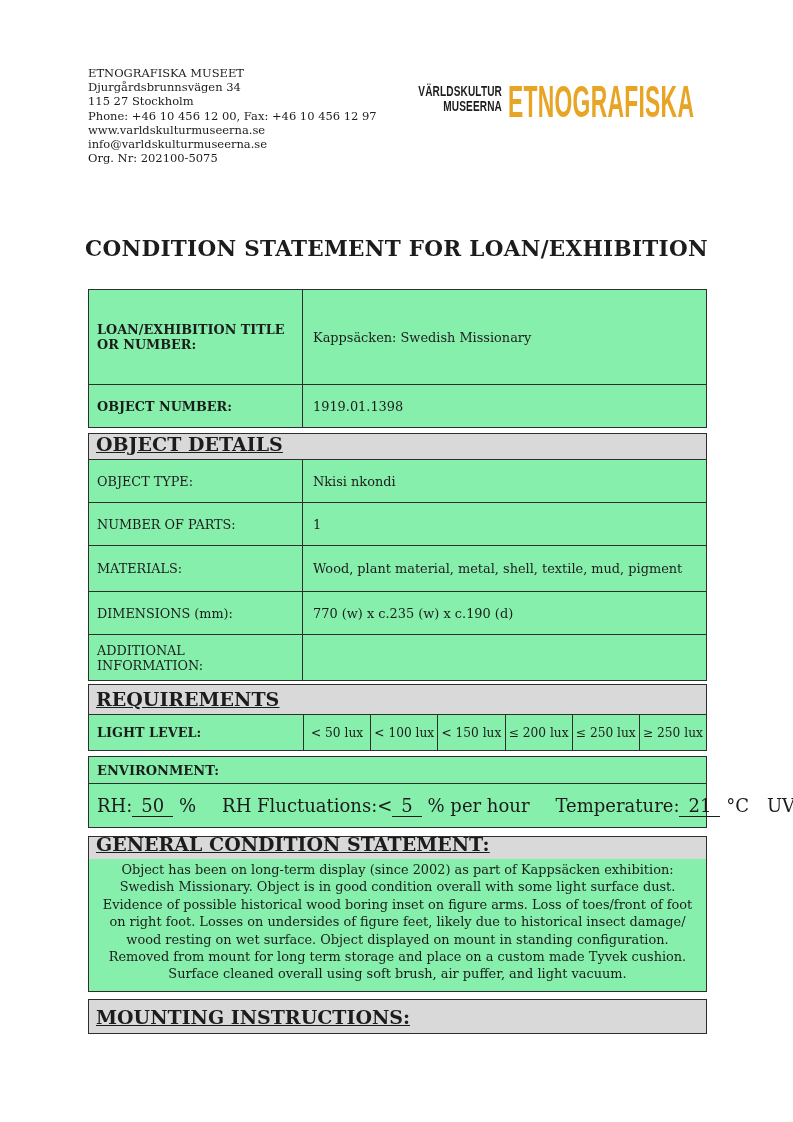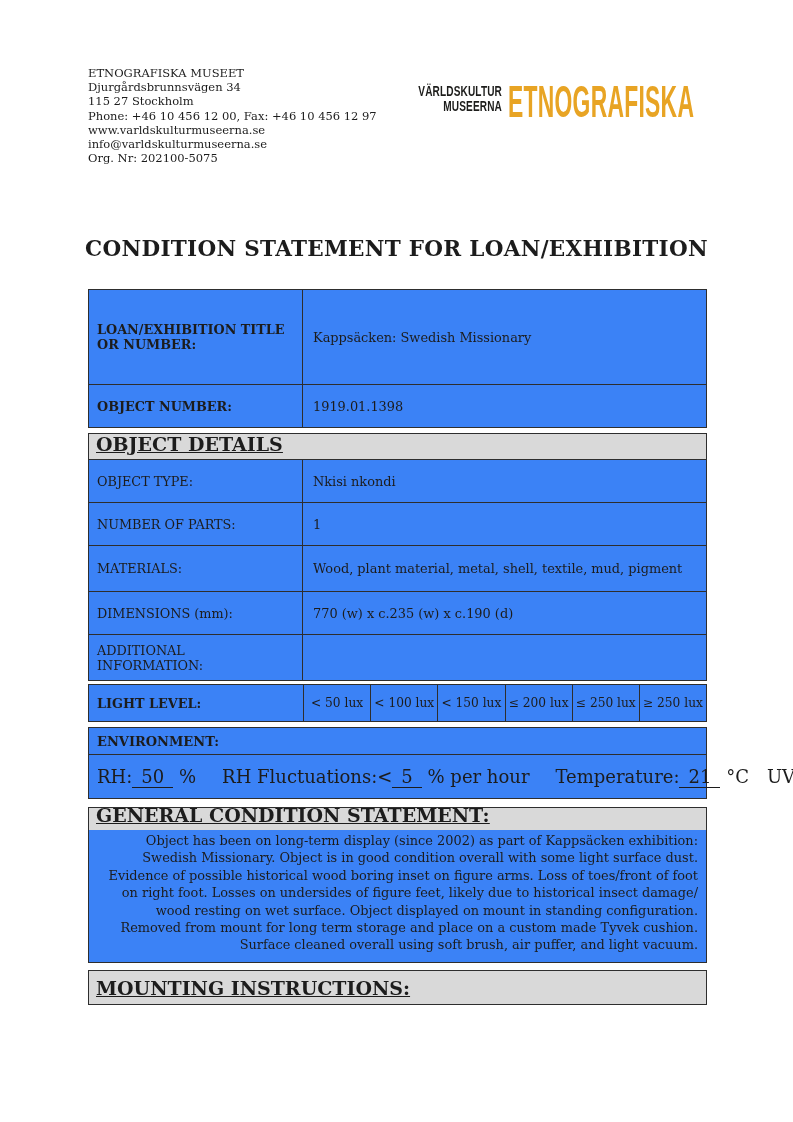--- a/index.html
+++ b/index.html
@@ -47,21 +47,21 @@
     position:absolute;top:236px;left:0;width:100%;
     margin:0;text-align:center;
     font-size:21.5px;font-weight:bold;
     letter-spacing:0.3px;
   }
   
   .tables{position:absolute;left:88px;top:289px;width:619px;}
   .box{
     border:1px solid #2e2e2e;
     box-sizing:border-box;
-    background:#3b82f6;
+    background:#86efac;
   }
   .gap5{margin-top:5px;} .gap3{margin-top:3px;} .gap7{margin-top:7px;} .gap8{margin-top:8px;}
   .trow{display:flex;align-items:stretch;border-top:1px solid #2e2e2e;box-sizing:border-box;}
   .trow:first-child{border-top:none;}
   .cell-label{
     width:214px;box-sizing:border-box;
     border-right:1px solid #2e2e2e;
     padding:4px 8px;
     display:flex;align-items:center;
     font-size:12.8px;
@@ -115,21 +115,21 @@
   .blank{
     border-bottom:1px solid #1c1c1c;
     padding:0 9px;
     display:inline-block;
   }
   .env-g1{margin-right:26px;} .env-g2{margin-right:26px;} .env-g3{margin-right:18px;}
   .para{
     padding:2px 8px 8px 8px;
     min-height:112px;box-sizing:border-box;
     font-size:12.9px;line-height:17.4px;
-    text-align:right;
+    text-align:center;
   }
   .mount-band{
     height:33px;
     display:flex;align-items:flex-end;
     padding:3px 7px 5px 7px;
   }
 </style>
 </head>
 <body>
 
@@ -188,20 +188,23 @@
         <div class="cell-label">DIMENSIONS (mm):</div>
         <div class="cell-value">770 (w) x c.235 (w) x c.190 (d)</div>
       </div>
       <div class="trow h-b5">
         <div class="cell-label">ADDITIONAL INFORMATION:</div>
         <div class="cell-value"></div>
       </div>
     </div>
 
     <div class="box gap3">
+      <div class="grayhead h-req">
+        <span class="u">REQUIREMENTS</span>
+      </div>
       <div class="trow h-lux">
         <div class="lux-label">LIGHT LEVEL:</div>
         <div class="lux-cell">&lt; 50 lux</div>
         <div class="lux-cell">&lt; 100 lux</div>
         <div class="lux-cell">&lt; 150 lux</div>
         <div class="lux-cell">≤ 200 lux</div>
         <div class="lux-cell">≤ 250 lux</div>
         <div class="lux-cell">≥ 250 lux</div>
       </div>
     </div>

